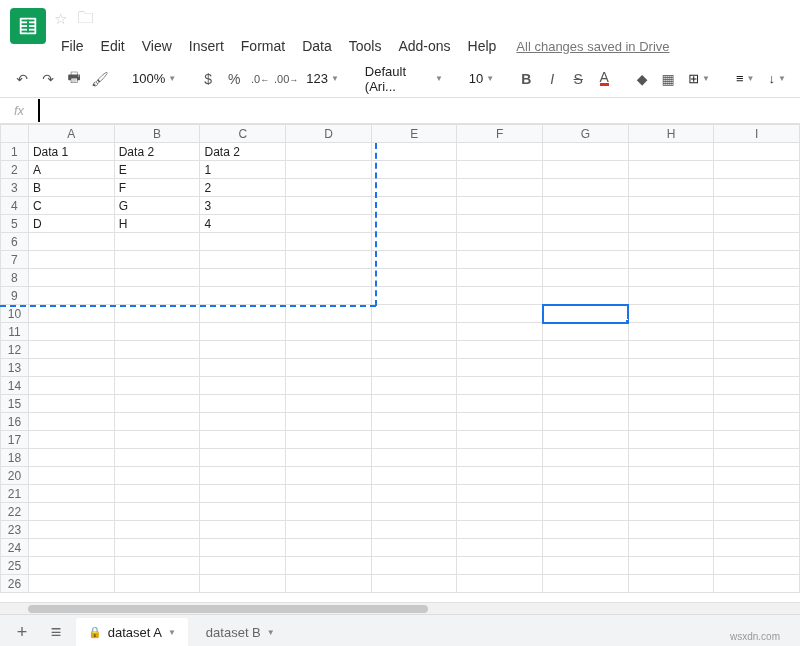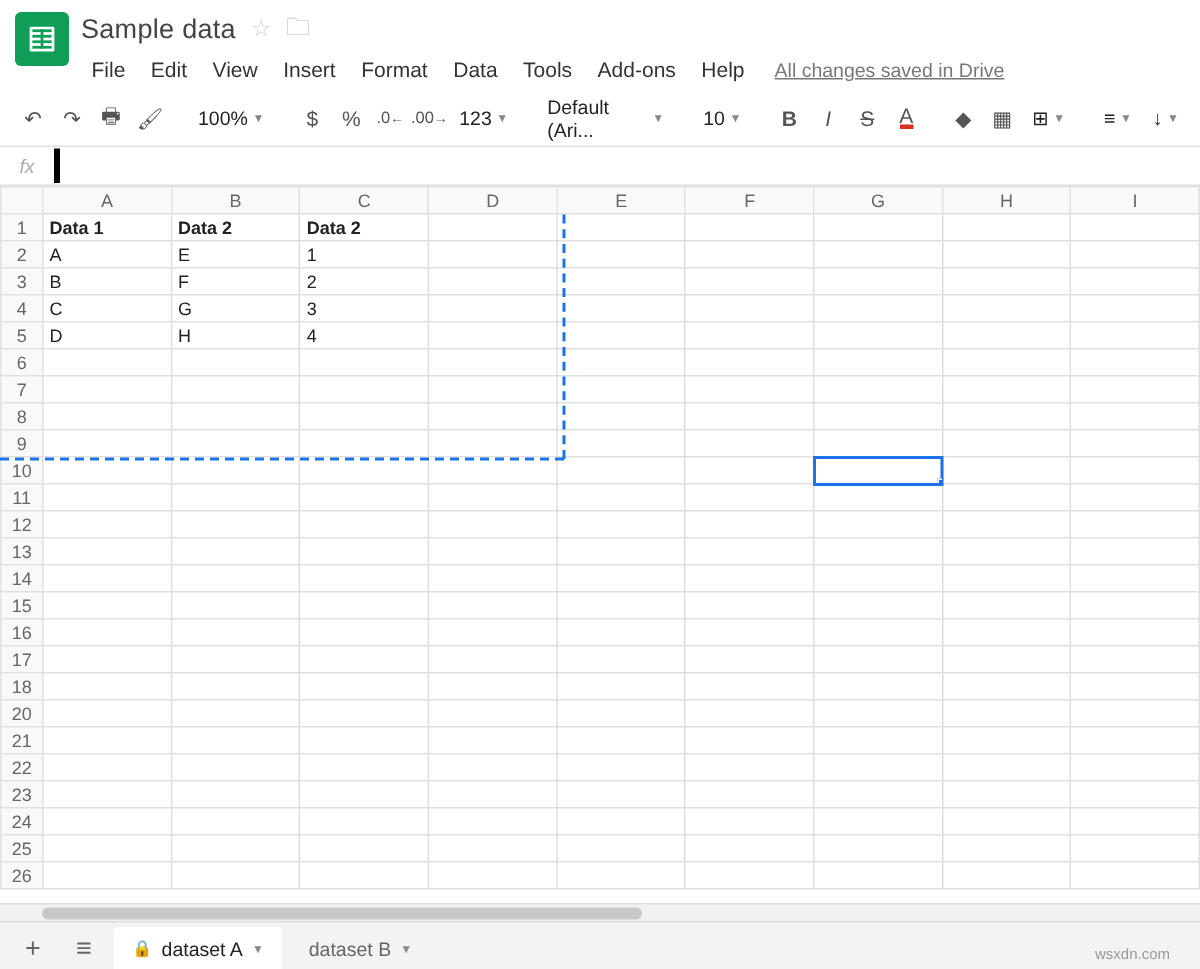--- a/index.html
+++ b/index.html
@@ -15,30 +15,30 @@
   .menu-row { display: flex; align-items: center; gap: 3px; height: 28px; margin-top: 2px; }
   .menu-item { padding: 3px 7px; font-size: 14px; color: #333; cursor: pointer; border-radius: 3px; }
   .saved { margin-left: 10px; color: #777; text-decoration: underline; font-size: 13px; }
   .toolbar { display: flex; align-items: center; gap: 2px; padding: 4px 10px; border-bottom: 1px solid #e0e0e0; height: 38px; }
   .tb-btn { min-width: 24px; height: 26px; display: flex; align-items: center; justify-content: center; border-radius: 3px; cursor: pointer; color: #555; font-size: 14px; padding: 0 3px; }
   .tb-sep { width: 1px; height: 20px; background: #e0e0e0; margin: 0 5px; }
   .tb-dd { display: flex; align-items: center; gap: 3px; padding: 0 6px; height: 26px; border-radius: 3px; cursor: pointer; }
   .caret { font-size: 8px; color: #888; }
   .underline-red { border-bottom: 3px solid #d93025; line-height: 12px; }
   .fx-bar { display: flex; align-items: center; height: 26px; border-bottom: 1px solid #e0e0e0; }
-  .fx-label { width: 40px; text-align: center; font-style: italic; color: #aaa; font-size: 13px; border-right: 4px solid #000000; padding: 4px 0; }
+  .fx-label { width: 40px; text-align: center; font-style: italic; color: #aaa; font-size: 13px; border-right: 2px solid #000000; padding: 4px 0; }
   .fx-input { flex: 1; padding: 4px 8px; font-size: 13px; }
   .grid-wrap { position: relative; height: 478px; overflow: hidden; }
   .grid { border-collapse: collapse; table-layout: fixed; }
   .grid th, .grid td { border: 1px solid #e0e0e0; font-size: 12px; overflow: hidden; white-space: nowrap; }
   .corner { width: 28px; height: 18px; background: #f8f9fa; border: 1px solid #ddd; }
   .col-h { width: 86px; height: 18px; background: #f8f9fa; text-align: center; color: #666; font-weight: normal; }
   .row-h { width: 28px; height: 18px; background: #f8f9fa; text-align: center; color: #666; font-weight: normal; font-size: 11px; }
   .cell { width: 86px; height: 18px; padding: 0 4px; text-align: left; }
-  .bold { font-weight: bold; }
+  .bold { font-weight: normal; }
   .sel-cell { outline: 2px solid #1a73e8; outline-offset: -1px; position: relative; }
   .sel-handle { position: absolute; right: -3px; bottom: -3px; width: 6px; height: 6px; background: #1a73e8; border: 1px solid #fff; }
   .copy-v { position: absolute; border-right: 2px dashed #1a73e8; pointer-events:none; }
   .copy-h { position: absolute; border-bottom: 2px dashed #1a73e8; pointer-events:none; }
   .hscroll { height: 12px; background: #f1f1f1; border-top: 1px solid #e0e0e0; position: relative; }
   .hscroll-thumb { position: absolute; left: 28px; top: 2px; height: 8px; width: 400px; background: #c8c8c8; border-radius: 4px; }
   .tabs { display: flex; align-items: center; height: 36px; background: #f1f3f4; border-top: 1px solid #ddd; padding: 0 8px; gap: 6px; }
   .tab-btn { width: 28px; height: 28px; display: flex; align-items: center; justify-content: center; color: #666; cursor: pointer; border-radius: 3px; font-size: 18px; }
   .tab { display: flex; align-items: center; gap: 6px; padding: 0 12px; height: 30px; background: #fff; border-radius: 3px 3px 0 0; cursor: pointer; font-size: 13px; }
   .tab.inactive { background: transparent; color: #666; justify-content: space-between; }
@@ -54,21 +54,20 @@
         <rect x="3" y="3" width="18" height="18" fill="#fff" rx="1"></rect>
         <rect x="5" y="5" width="14" height="2" fill="#0f9d58"></rect>
         <rect x="5" y="9" width="14" height="2" fill="#0f9d58"></rect>
         <rect x="5" y="13" width="14" height="2" fill="#0f9d58"></rect>
         <rect x="5" y="17" width="14" height="2" fill="#0f9d58"></rect>
         <rect x="11" y="5" width="2" height="14" fill="#0f9d58"></rect>
       </svg>
   </div>
   <div class="title-area">
     <div class="title-row">
-      <span class="doc-title">Sample data</span>
       <span class="star">☆</span>
       <span class="folder">🗀</span>
     </div>
     <div class="menu-row">
       <span class="menu-item">File</span>
       <span class="menu-item">Edit</span>
       <span class="menu-item">View</span>
       <span class="menu-item">Insert</span>
       <span class="menu-item">Format</span>
       <span class="menu-item">Data</span>

